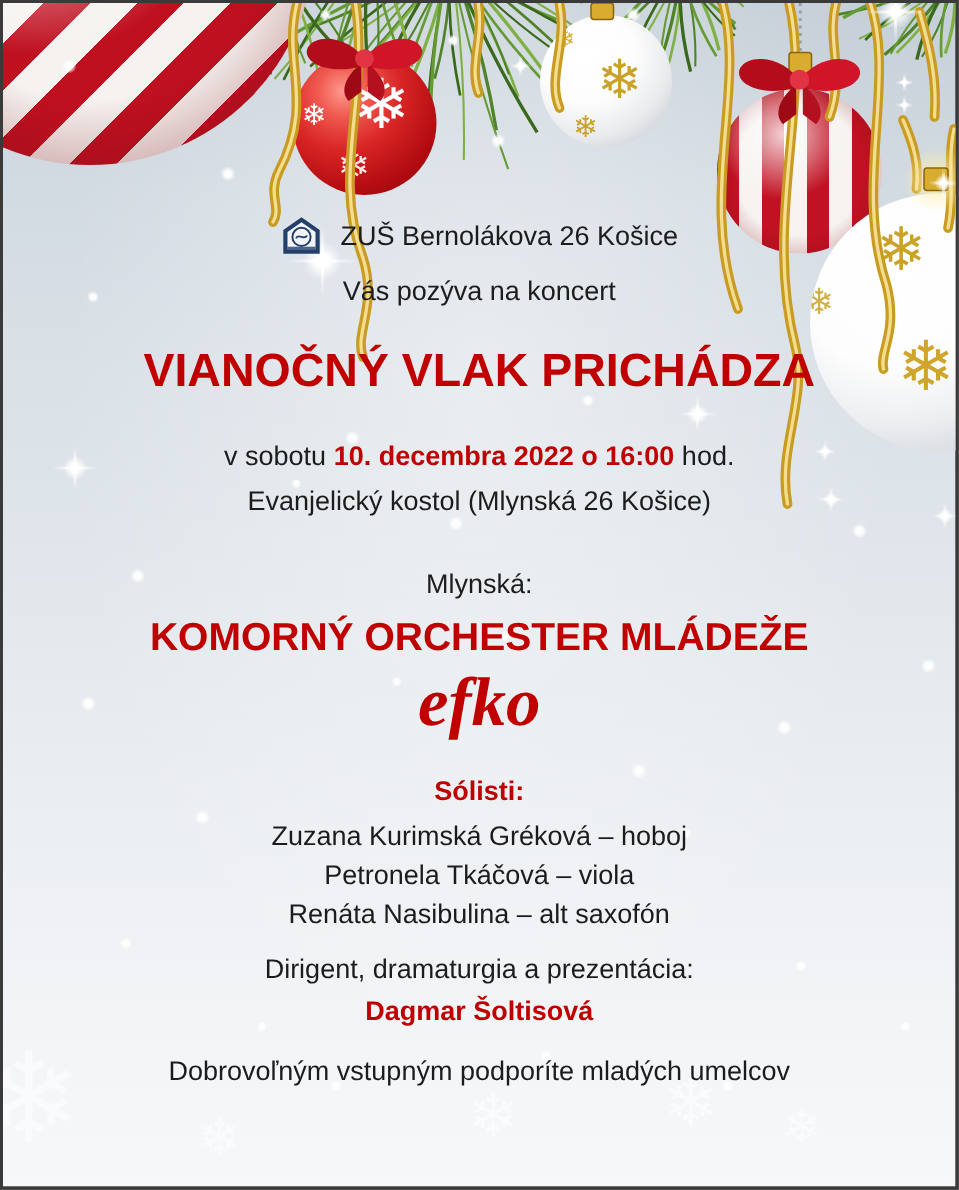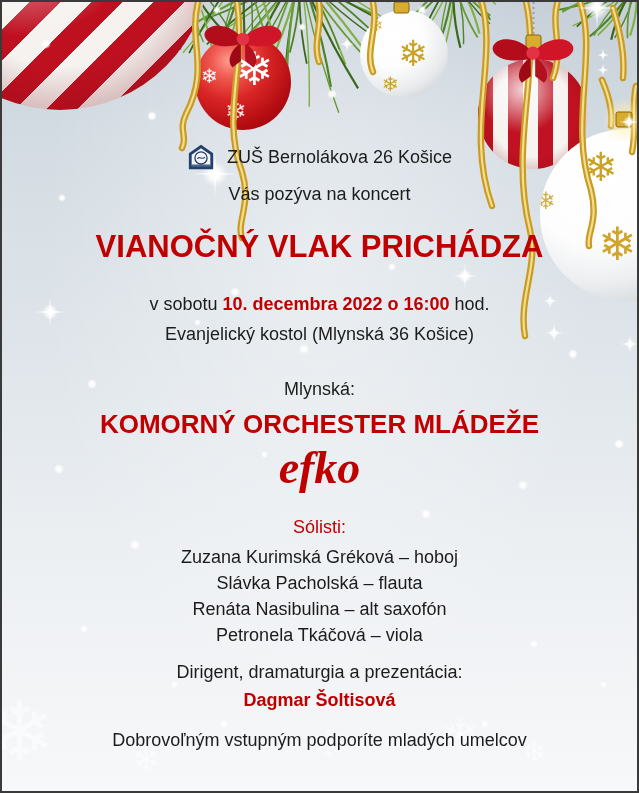--- a/index.html
+++ b/index.html
@@ -49,21 +49,21 @@
   .org-name{font-size:18px;}
   .invite{margin-top:12px;font-size:18px;line-height:20px;}
   .title{margin-top:24px;font-size:31px;line-height:38px;font-weight:bold;color:#c00000;}
   .dateline{margin-top:26px;font-size:18px;line-height:24px;}
   .dateline b{color:#c00000;}
   .venue{margin-top:6px;font-size:18px;line-height:24px;}
   .performs{margin-top:32px;font-size:18px;line-height:22px;}
   .ensemble{margin-top:8px;font-size:26px;line-height:32px;font-weight:bold;color:#c00000;}
   .efko{margin-top:2px;font-family:"Liberation Serif","DejaVu Serif",serif;font-style:italic;font-weight:bold;
         font-size:46px;line-height:52px;color:#c00000;}
-  .sol-label{margin-top:22px;font-size:18px;line-height:22px;font-weight:normal;color:#c00000;}
+  .sol-label{margin-top:22px;font-size:18px;line-height:22px;font-weight:bold;color:#c00000;}
   .sol-lines{margin-top:6px;}
   .sol-line{font-size:18px;line-height:26px;}
   .credits-label{margin-top:12px;font-size:18px;line-height:24px;}
   .credits-name{margin-top:4px;font-size:18px;line-height:24px;font-weight:bold;color:#c00000;}
   .footer{margin-top:16px;font-size:18px;line-height:24px;}
 </style>
 </head>
 <body>
 
 <div class="page">
@@ -301,28 +301,27 @@
         <path d="M5,12.5 L15,5.5 L25,12.5 L25,25 L5,25 Z" fill="#f2f4f8"></path>
         <circle cx="15" cy="16" r="6.5" fill="none" stroke="#23406b" stroke-width="1.4"></circle>
         <path d="M11,17 C13,13 17,19 19,15" stroke="#23406b" stroke-width="1.2" fill="none"></path>
         <rect x="5" y="23" width="20" height="2.2" fill="#23406b" opacity=".8"></rect>
       </svg>
       <span class="org-name">ZUŠ Bernolákova 26 Košice</span>
     </div>
     <div class="invite">Vás pozýva na koncert</div>
     <div class="title">VIANOČNÝ VLAK PRICHÁDZA</div>
     <div class="dateline"><span>v sobotu </span><b>10. decembra 2022 o 16:00</b><span> hod.</span></div>
-    <div class="venue">Evanjelický kostol (Mlynská 36 Košice)</div>
+    <div class="venue">Evanjelický kostol (Mlynská 26 Košice)</div>
     <div class="performs">Mlynská:</div>
     <div class="ensemble">KOMORNÝ ORCHESTER MLÁDEŽE</div>
     <div class="efko">efko</div>
     <div class="sol-label">Sólisti:</div>
     <div class="sol-lines">
       <div class="sol-line">Zuzana Kurimská Gréková – hoboj</div>
-      <div class="sol-line">Slávka Pacholská – flauta</div>
+      <div class="sol-line">Petronela Tkáčová – viola</div>
       <div class="sol-line">Renáta Nasibulina – alt saxofón</div>
-      <div class="sol-line">Petronela Tkáčová – viola</div>
     </div>
     <div class="credits-label">Dirigent, dramaturgia a prezentácia:</div>
     <div class="credits-name">Dagmar Šoltisová</div>
     <div class="footer">Dobrovoľným vstupným podporíte mladých umelcov</div>
   </div>
 </div>
 
 </body></html>

